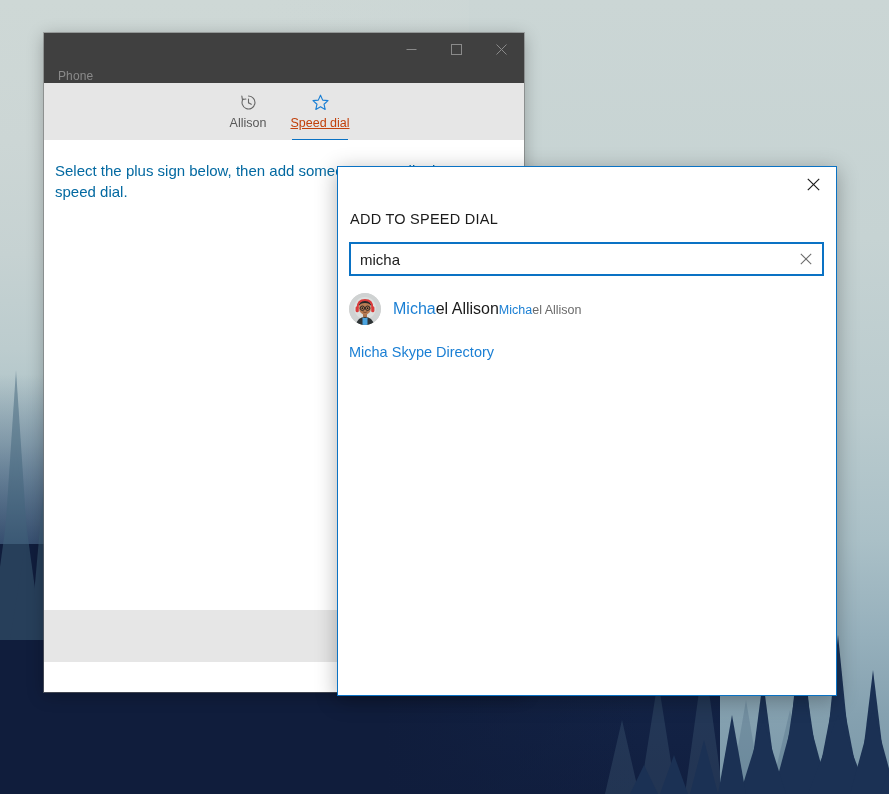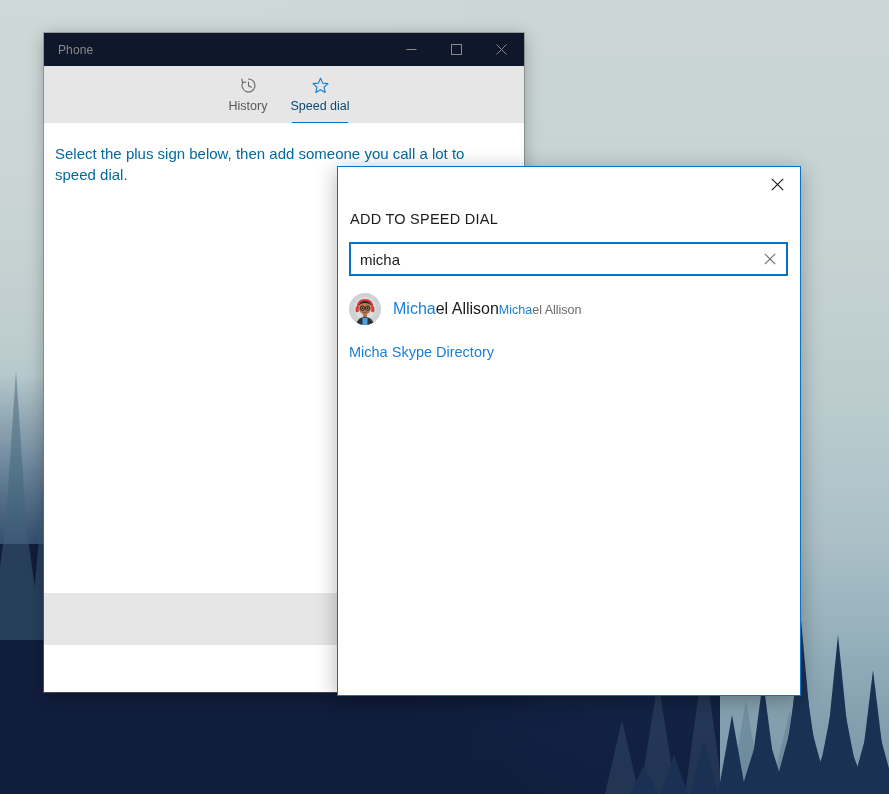--- a/index.html
+++ b/index.html
@@ -76,24 +76,24 @@
 
   
   #phone-window {
     position: absolute;
     left: 44px; top: 33px;
     width: 480px; height: 659px;
     background: #ffffff;
     box-shadow: 0 3px 16px rgba(0,0,0,0.28), 0 0 0 1px rgba(130,130,130,0.55);
   }
   #phone-titlebar {
-    height: 33px;
-    background: #0f172a;
-    display: flex;
-    align-items: center;
+    height: 50px;
+    background: #404040;
+    display: flex;
+    align-items: flex-end;
     position: relative;
   }
   #phone-title {
     font-size: 12px;
     color: #8a8a8a;
     margin-left: 14px;
     letter-spacing: 0.1px;
   }
   .win-btns {
     position: absolute;
@@ -128,21 +128,21 @@
     position: relative;
     height: 48px;
     box-sizing: border-box;
   }
   .tab .tab-icon { height: 20px; display: flex; align-items: center; justify-content: center; }
   .tab .tab-label {
     font-size: 12.5px;
     margin-top: 4px;
     color: #585858;
   }
-  .tab.active .tab-label { color: #0c4a6e; }
+  .tab.active .tab-label { color: #c2410c; text-decoration: underline; }
   .tab .tab-underline {
     position: absolute;
     bottom: -5px;
     left: 8px; right: 8px;
     height: 2.5px;
     background: transparent;
   }
   .tab.active .tab-underline { background: #0a72c4; }
 
   #phone-body {
@@ -161,21 +161,21 @@
     position: absolute;
     left: 0; bottom: 0;
     width: 480px; height: 52px;
     background: #e6e6e6;
   }
 
   
   #sd-dialog {
     position: absolute;
     left: 337px; top: 166px;
-    width: 464px; height: 530px;
+    width: 500px; height: 530px;
     background: #ffffff;
     border: 1px solid #0a72c4;
     box-sizing: border-box;
     box-shadow: 0 4px 20px rgba(0,0,0,0.30);
   }
   #sd-close-row {
     height: 34px;
     display: flex;
     justify-content: flex-end;
     align-items: center;
@@ -342,21 +342,21 @@
   <div id="phone-tabstrip">
     <div class="tab">
       <span class="tab-icon">
         <svg width="19" height="19" viewBox="0 0 20 20">
           <path d="M10 3.2 A6.8 6.8 0 1 1 4.3 6.3" fill="none" stroke="#666" stroke-width="1.15" stroke-linecap="round"></path>
           <polyline points="3.0,3.2 3.6,6.9 7.3,6.3" fill="none" stroke="#666" stroke-width="1.15" stroke-linecap="round" stroke-linejoin="round"></polyline>
           <line x1="10" y1="6.4" x2="10" y2="10.2" stroke="#666" stroke-width="1.15" stroke-linecap="round"></line>
           <line x1="10" y1="10.2" x2="12.9" y2="11.9" stroke="#666" stroke-width="1.15" stroke-linecap="round"></line>
         </svg>
       </span>
-      <span class="tab-label">History</span>
+      <span class="tab-label">Allison</span>
       <span class="tab-underline"></span>
     </div>
     <div class="tab active">
       <span class="tab-icon">
         <svg width="19" height="19" viewBox="0 0 20 20">
           <polygon points="10,2.3 12.3,7.5 17.9,8.0 13.7,11.8 14.9,17.3 10,14.4 5.1,17.3 6.3,11.8 2.1,8.0 7.7,7.5" fill="none" stroke="#1a7fd4" stroke-width="1.2" stroke-linejoin="round"></polygon>
         </svg>
       </span>
       <span class="tab-label">Speed dial</span>
       <span class="tab-underline"></span>

